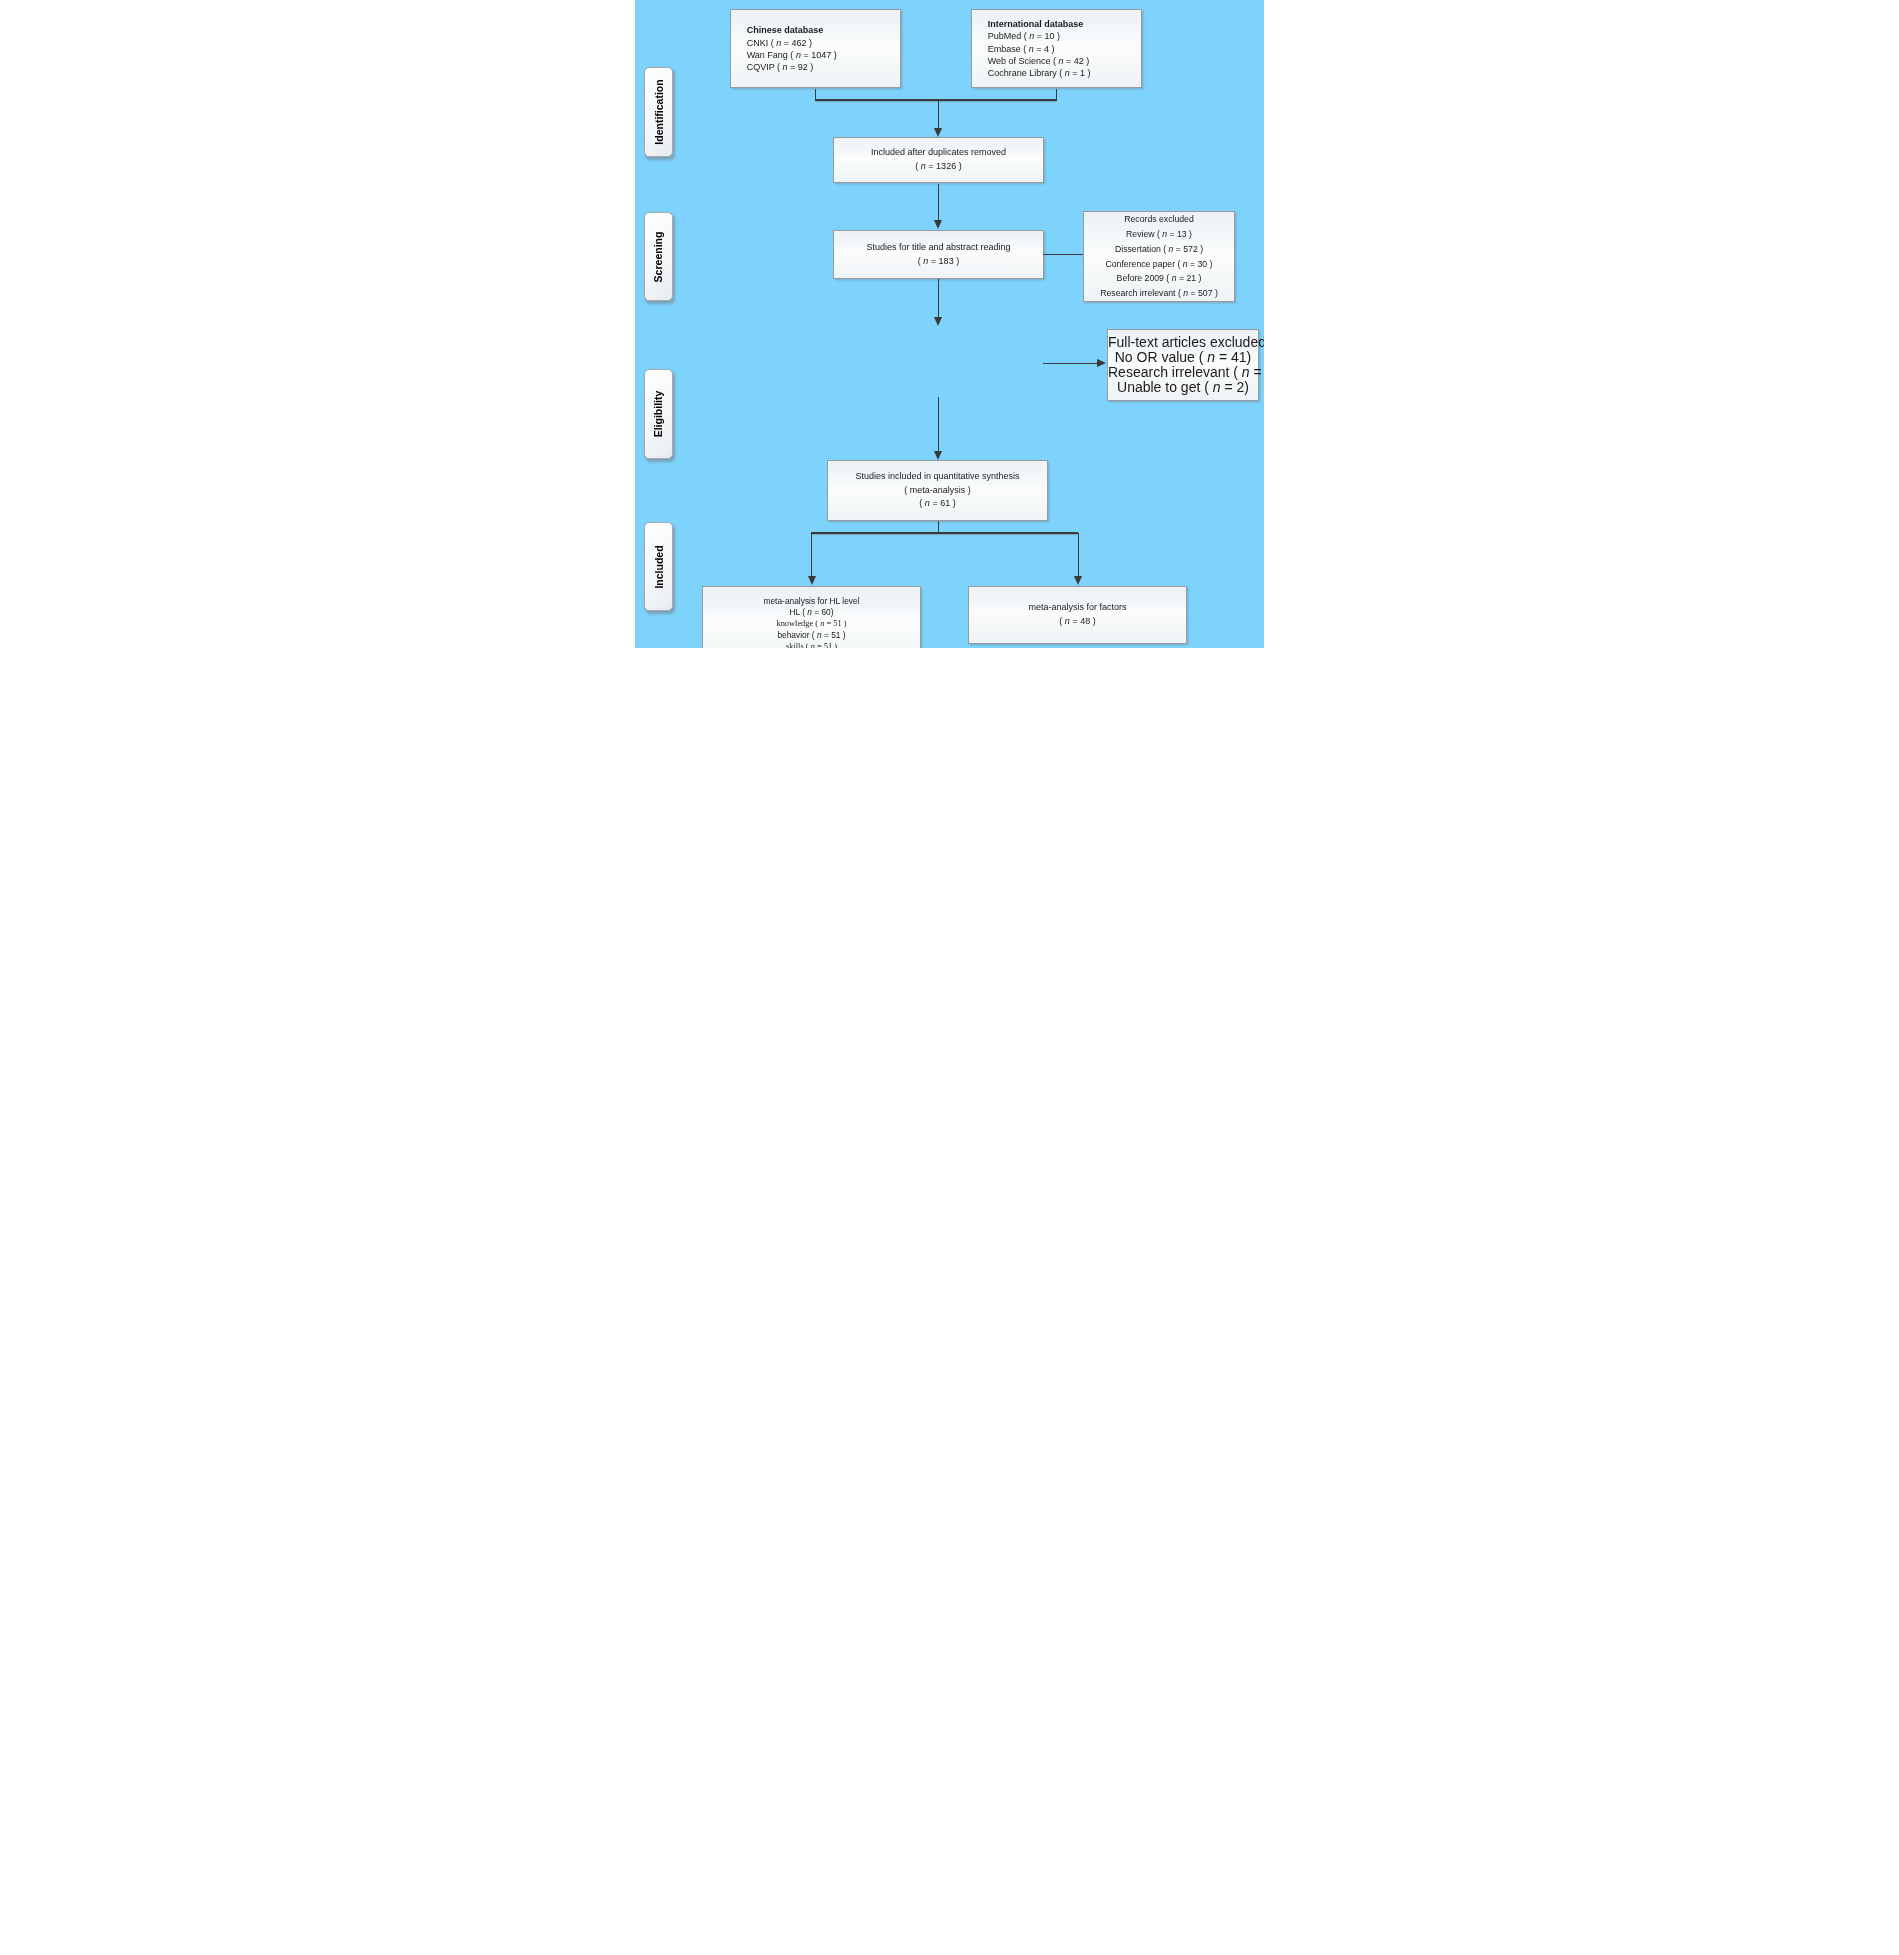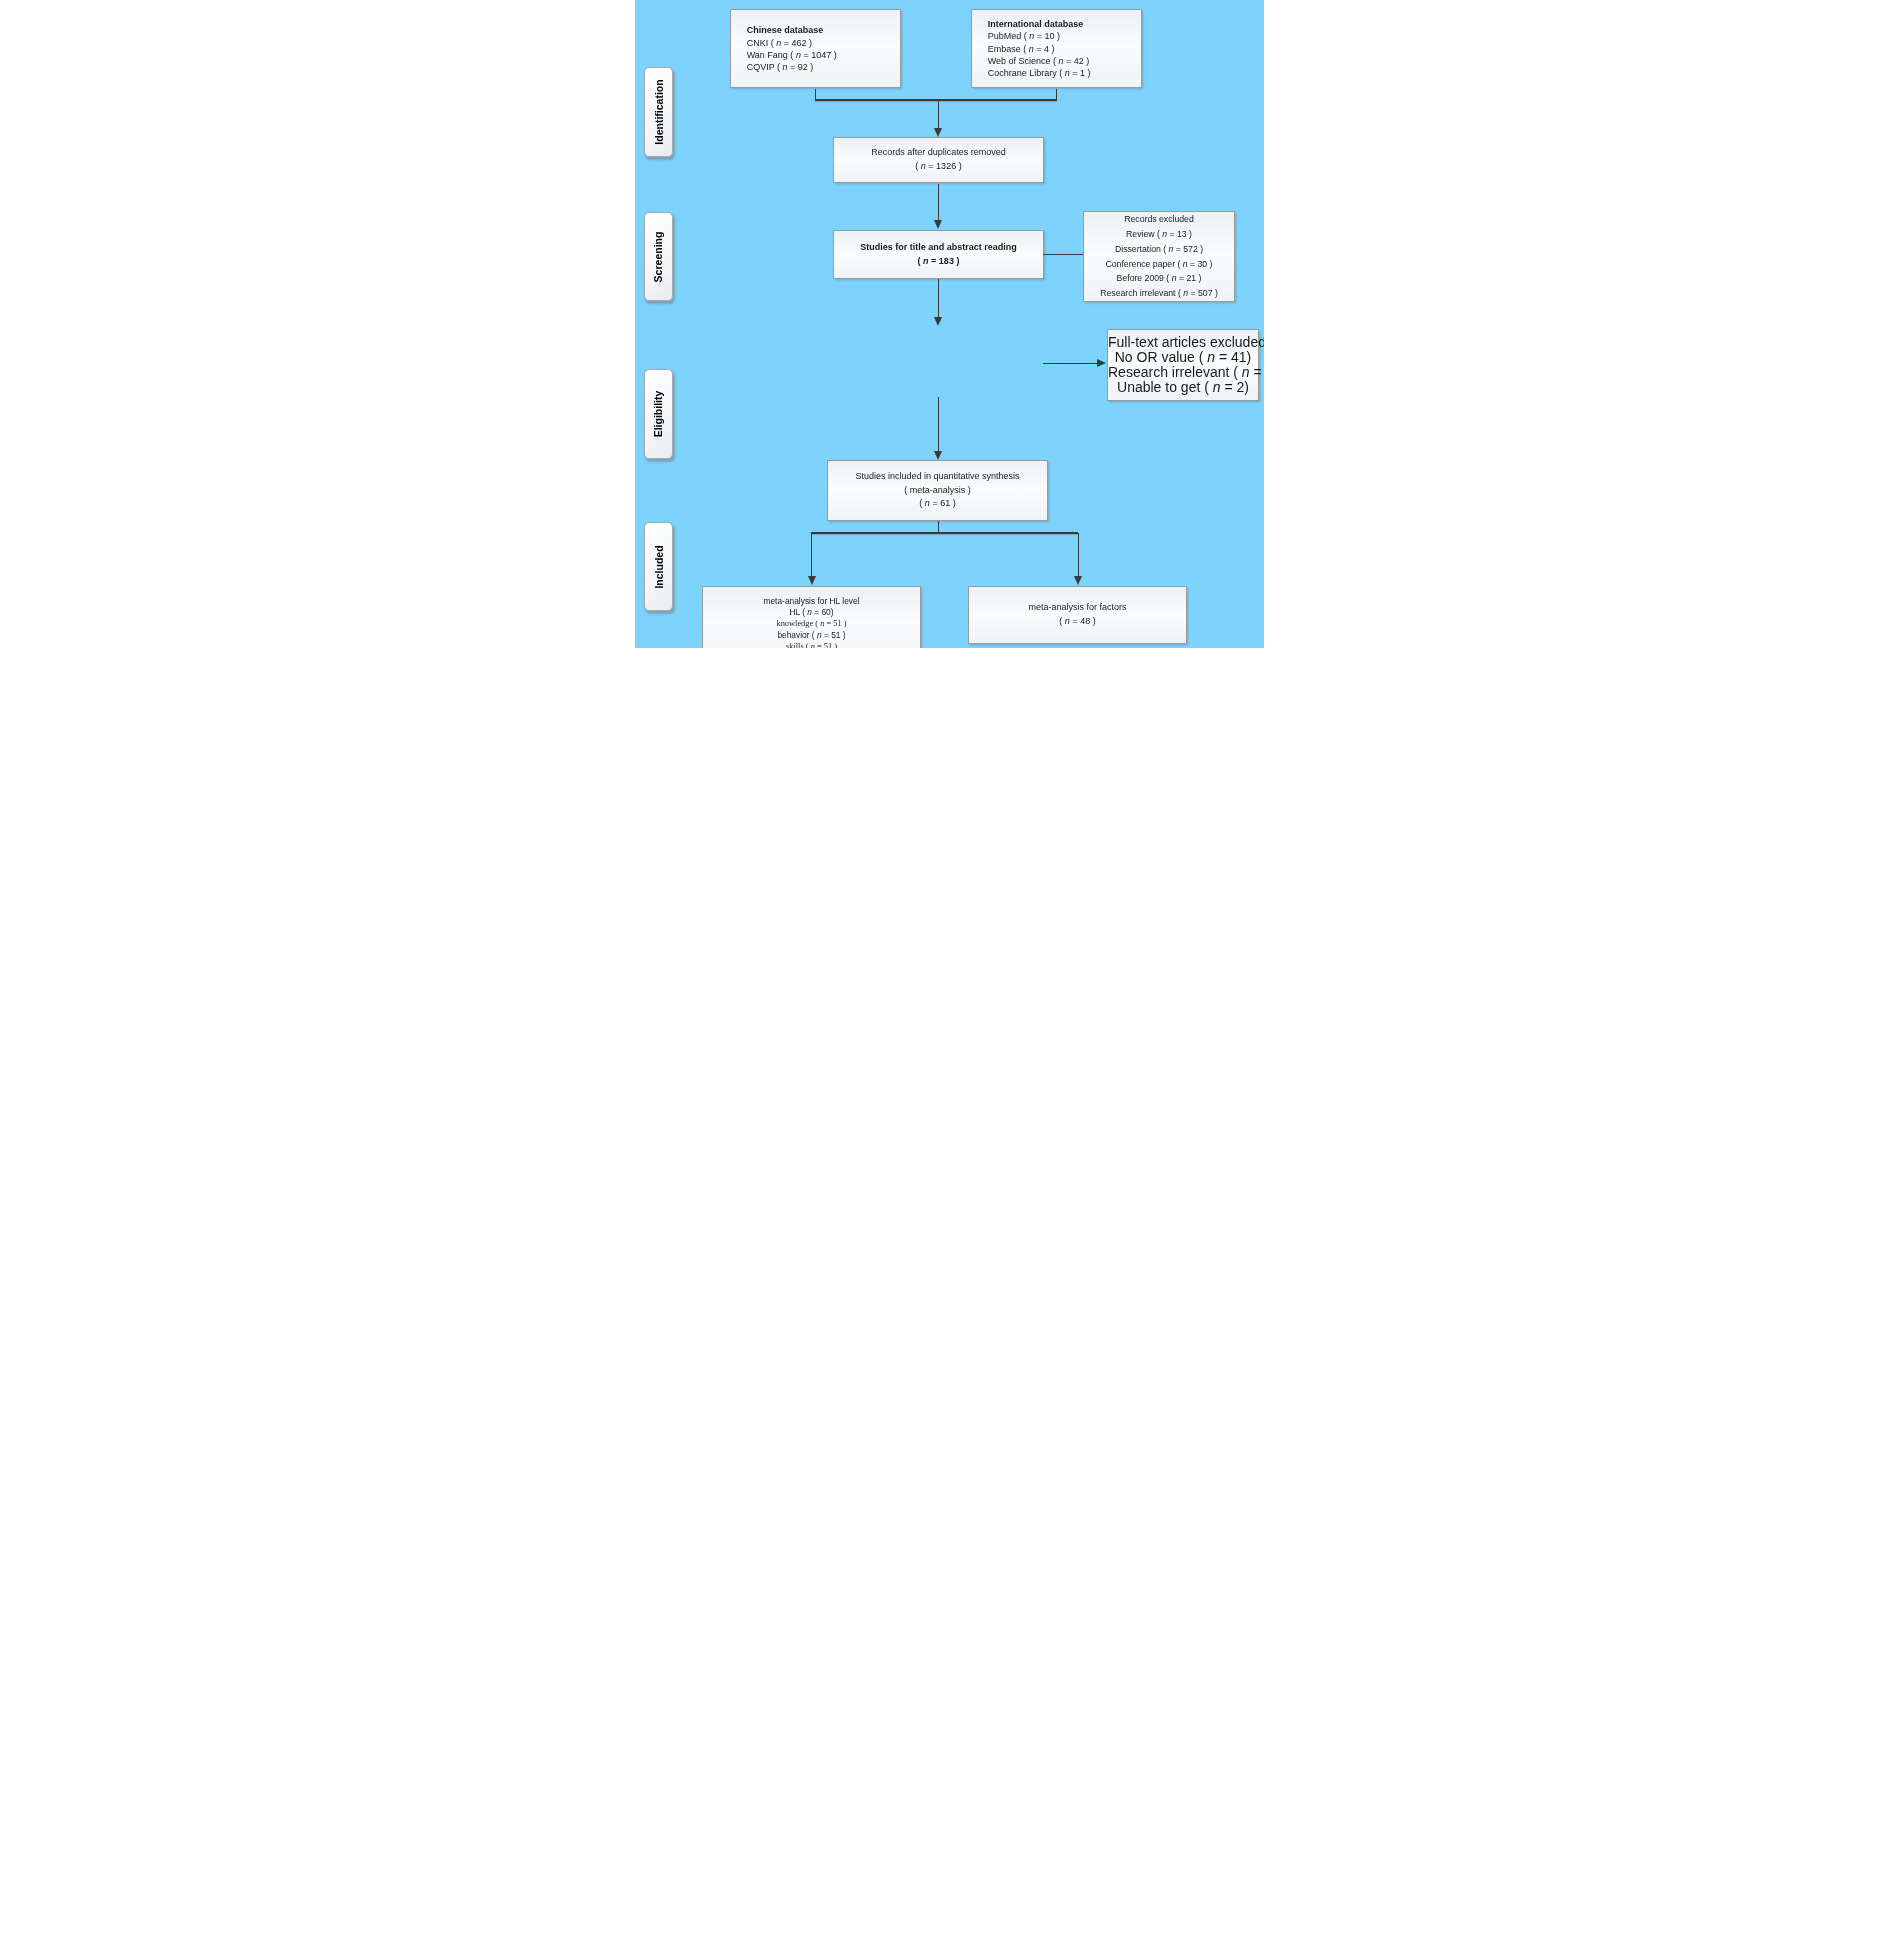--- a/index.html
+++ b/index.html
@@ -93,28 +93,28 @@
     <div class="line">Cochrane Library ( <i>n</i> = 1 )</div>
   </div>
 
   <div class="vline" style="left:180px;top:89px;height:11px;"></div>
   <div class="vline" style="left:421px;top:89px;height:11px;"></div>
   <div class="hline thick" style="left:180px;top:99px;width:242px;"></div>
   <div class="vline" style="left:303px;top:100px;height:30px;"></div>
   <div class="ah-down" style="left:299px;top:128px;"></div>
 
   <div class="box" style="left:198px;top:137px;width:211px;height:46px;">
-    <div class="line">Records after duplicates removed</div>
+    <div class="line">Included after duplicates removed</div>
     <div class="line">( <i>n</i> = 1326 )</div>
   </div>
 
   <div class="vline" style="left:303px;top:184px;height:39px;"></div>
   <div class="ah-down" style="left:299px;top:220px;"></div>
 
-  <div class="box" style="left:198px;top:230px;width:211px;height:49px;font-weight:bold;">
+  <div class="box" style="left:198px;top:230px;width:211px;height:49px;">
     <div class="line">Studies for title and abstract reading</div>
     <div class="line">( <i>n</i> = 183 )</div>
   </div>
 
   <div class="hline" style="left:408px;top:254px;width:56px;"></div>
   <div class="ah-right" style="left:462px;top:250px;"></div>
 
   <div class="box excl" style="left:448px;top:211px;width:152px;height:91px;">
     <div class="line">Records excluded</div>
     <div class="line">Review ( <i>n</i> = 13 )</div>

